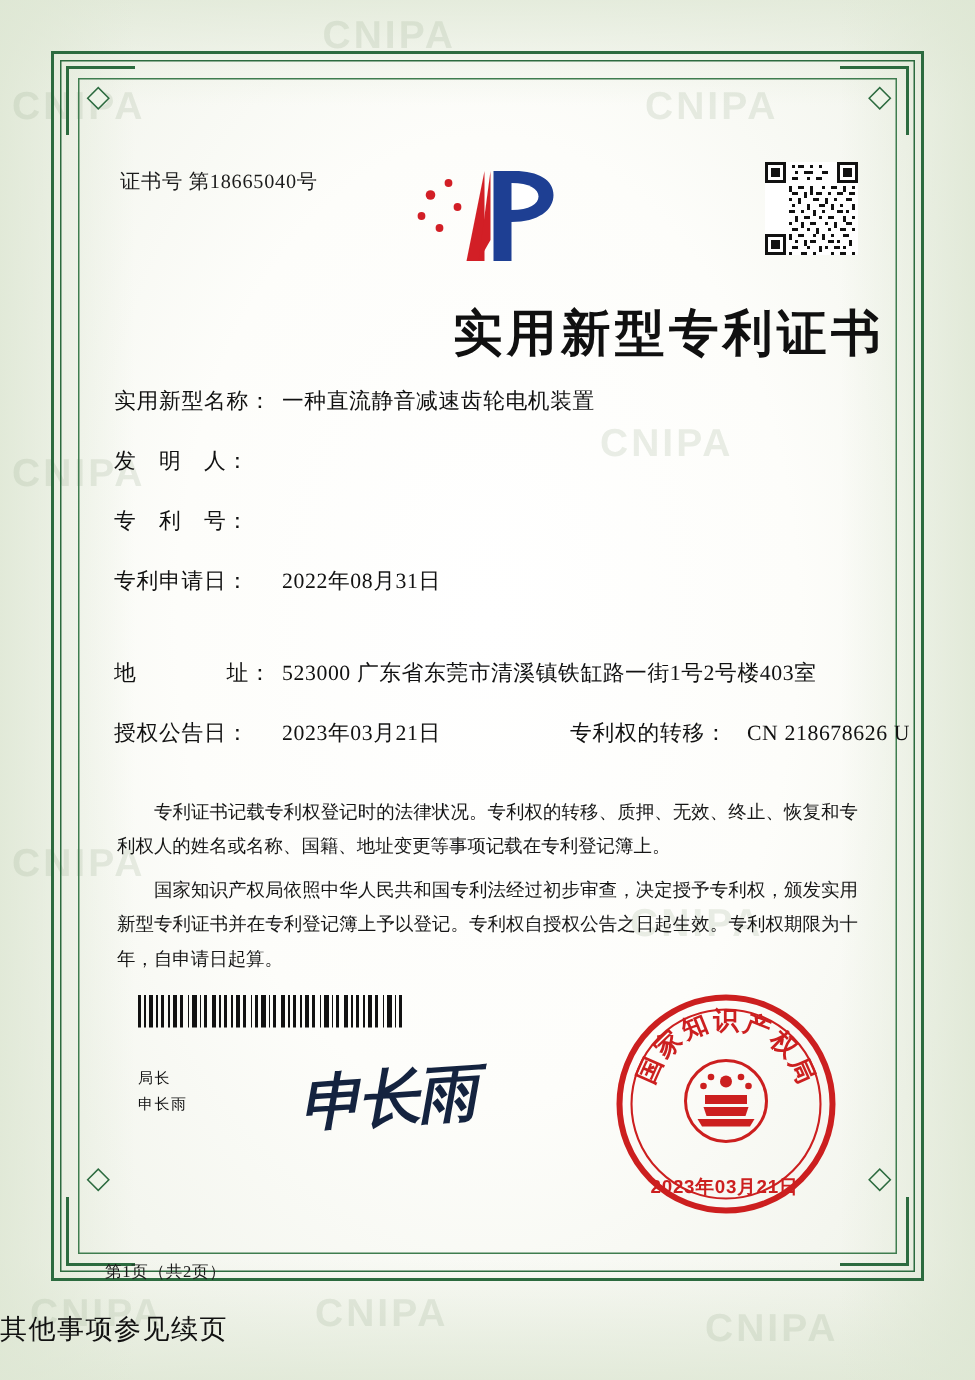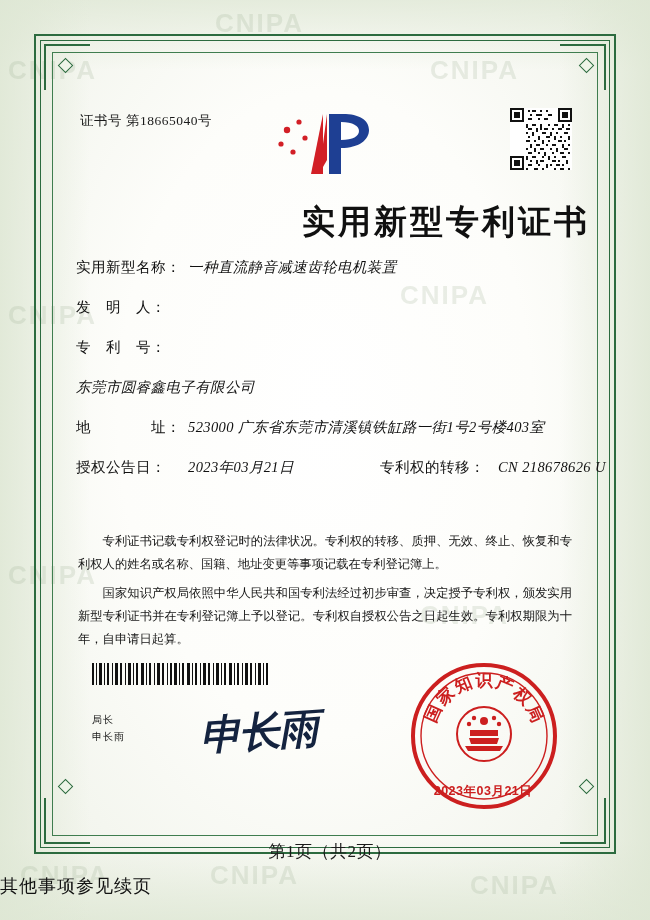--- a/index.html
+++ b/index.html
@@ -161,21 +161,20 @@
     color: #111;
   }
   .field-label {
     width: 112px;
     flex: none;
     letter-spacing: 0.5px;
   }
   .field-value {
     flex: 1;
     letter-spacing: 0.4px;
-    font-style: italic;
   }
   .field-row.dual .field-value {
     flex: none;
     width: 192px;
   }
   .field-label2 {
     width: 118px;
     flex: none;
     letter-spacing: 0.5px;
   }
@@ -247,22 +246,22 @@
     font-size: 12.5px;
     font-weight: bold;
     letter-spacing: 0.5px;
     font-family: "Liberation Sans", sans-serif;
   }
 
   .page-number {
     position: absolute;
     left: 10px; right: 0;
     top: 780px;
-    text-align: center;
-    font-size: 17px;
+    text-align: left;
+    font-size: 11px;
     color: #1a1a1a;
     letter-spacing: 0.5px;
   }
   .footer-note {
     position: absolute;
     left: 0; right: 0;
     bottom: 22px;
     text-align: left;
     font-size: 18px;
     color: #111;
@@ -438,23 +437,26 @@
       </div>
 
       <div class="field-row">
         <span class="field-label">发　明　人：</span>
       </div>
 
       <div class="field-row">
         <span class="field-label">专　利　号：</span>
       </div>
 
-
       <div class="field-row">
-        <span class="field-value">东莞市圆睿鑫电子有限公司</span>
+        <span class="field-label">专利申请日：</span>
+        <span class="field-value">2022年08月31日</span>
+      </div>
+
+      <div class="field-row">
       </div>
 
       <div class="field-row">
         <span class="field-label">地　　　　址：</span>
         <span class="field-value">523000 广东省东莞市清溪镇铁缸路一街1号2号楼403室</span>
       </div>
 
       <div class="field-row dual">
         <span class="field-label">授权公告日：</span>
         <span class="field-value">2023年03月21日</span>

